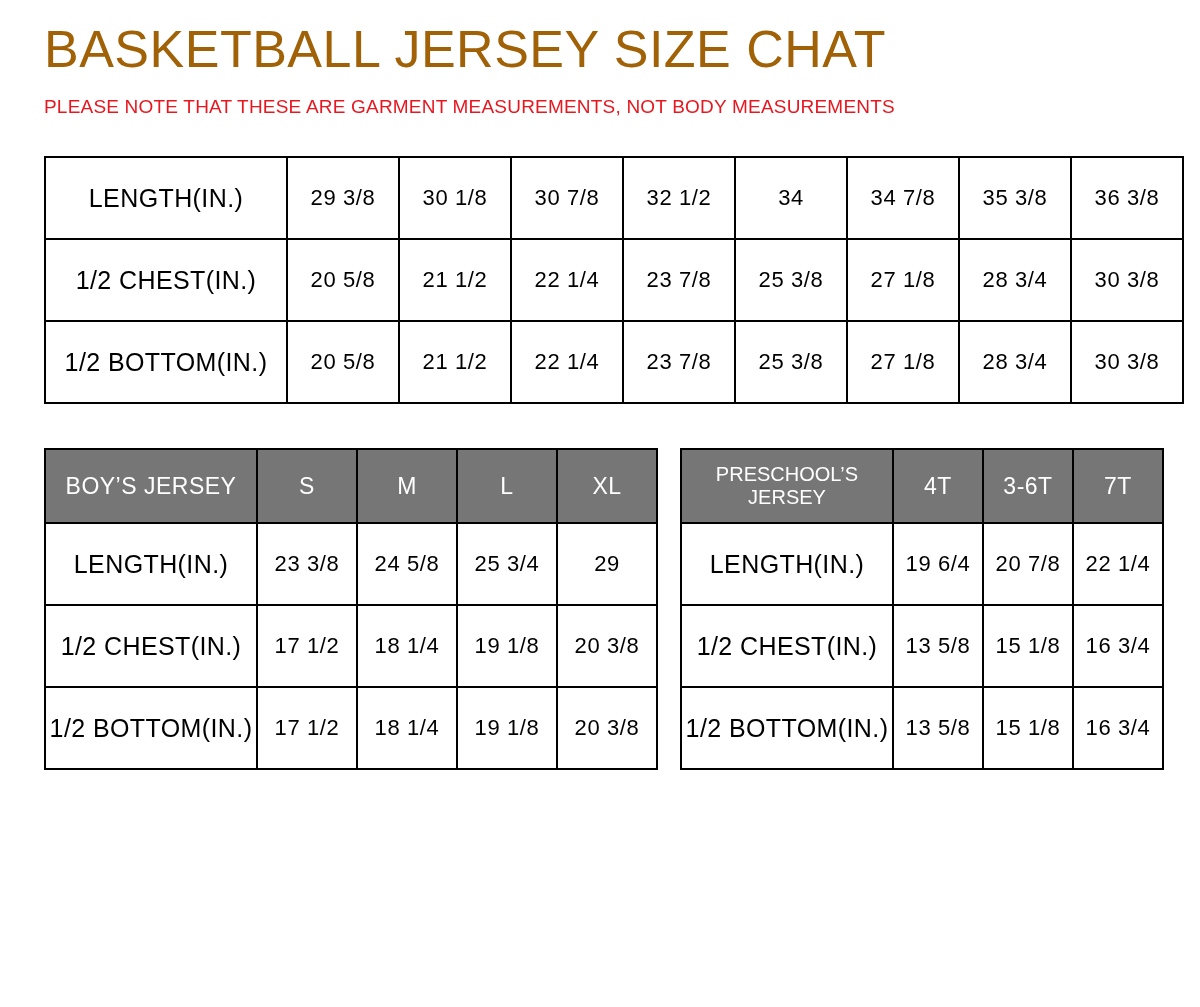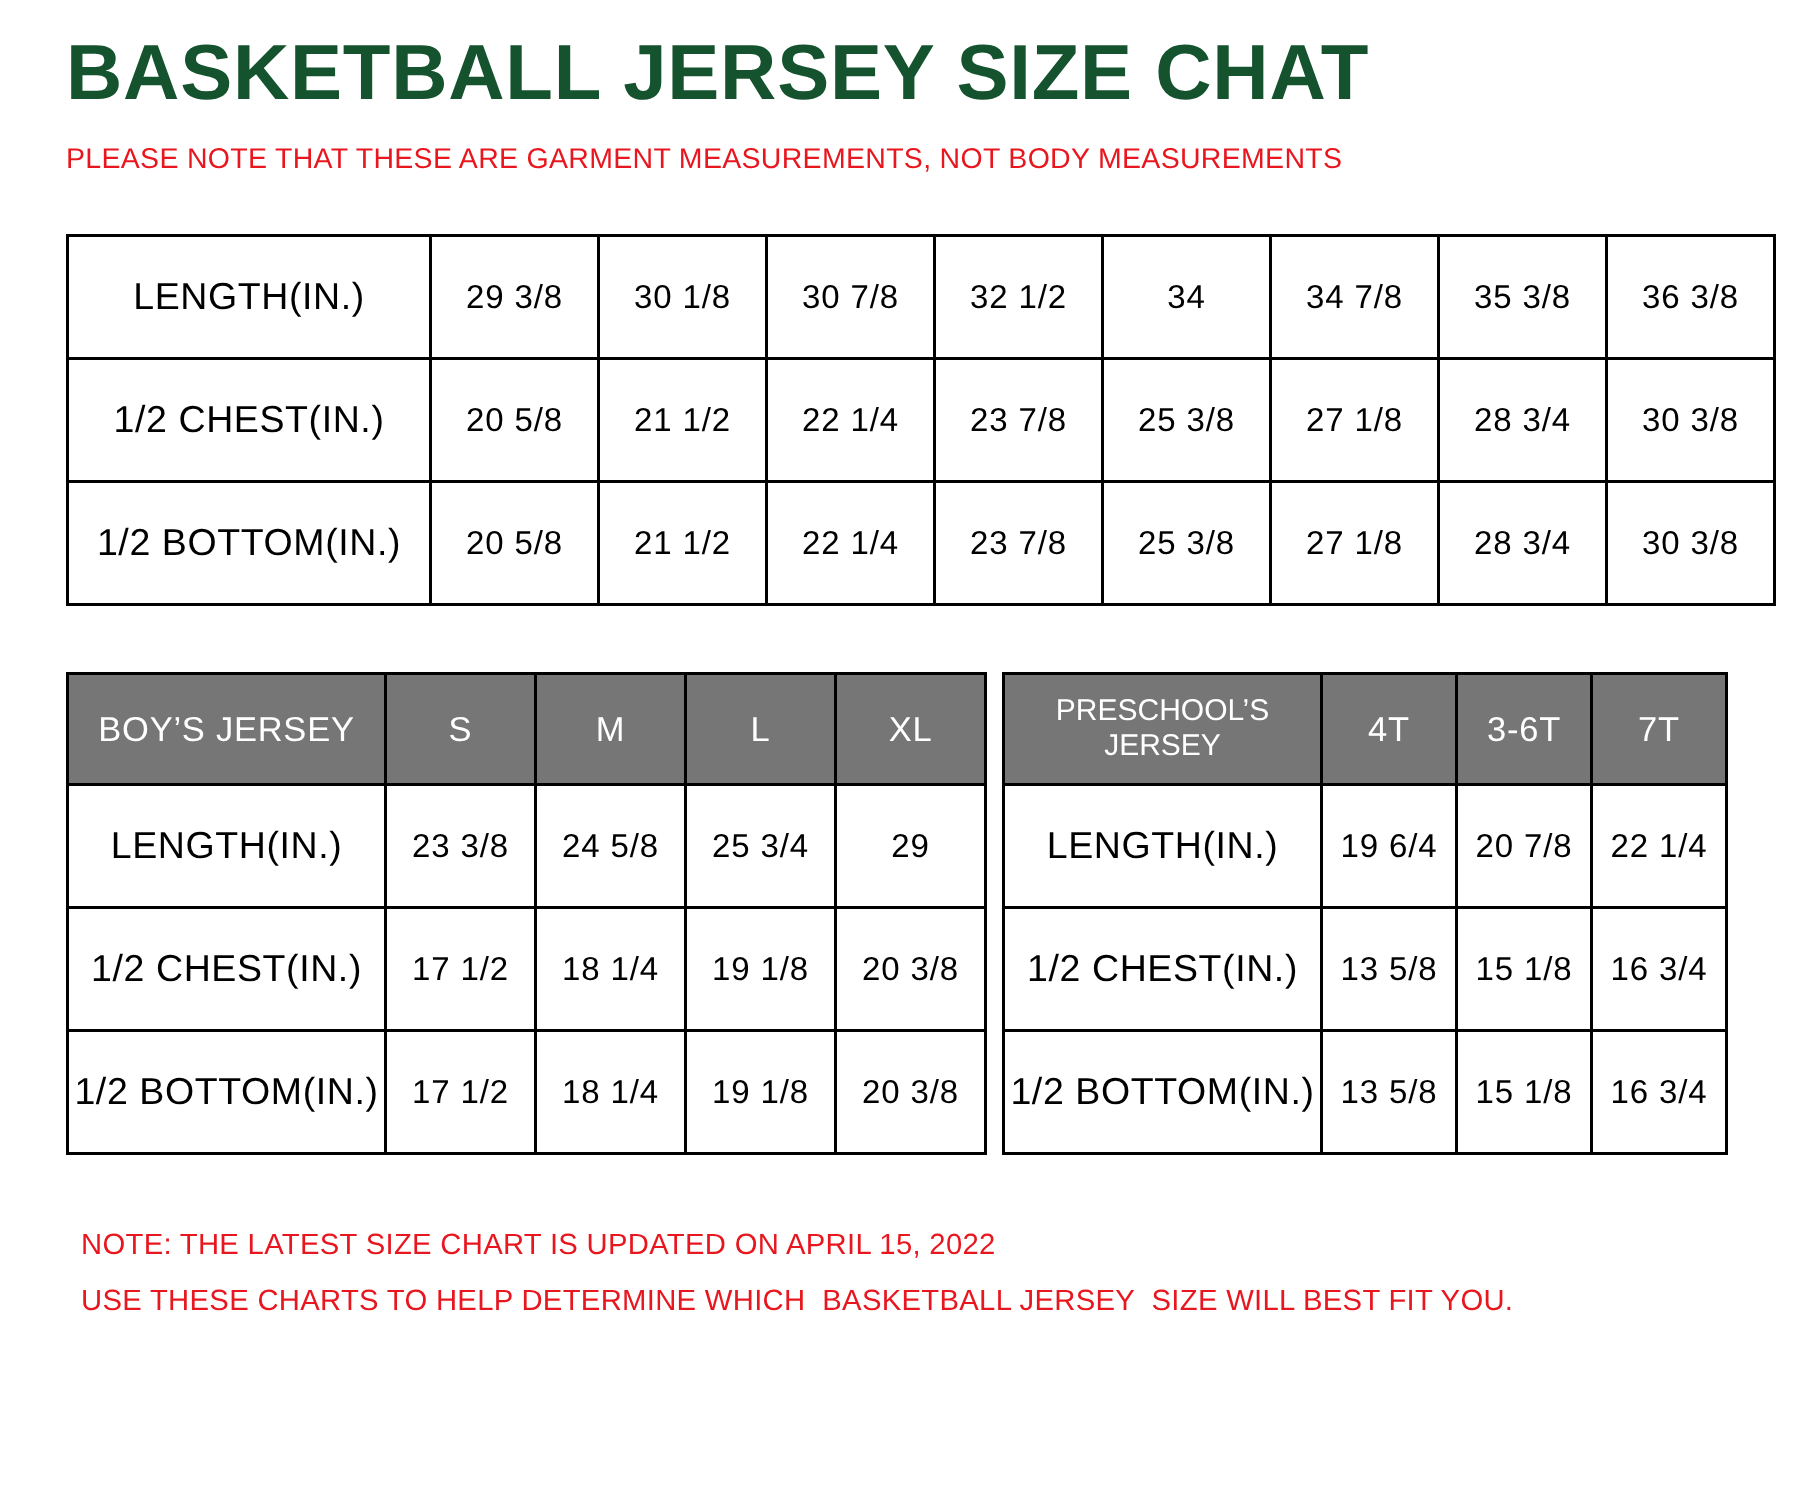--- a/index.html
+++ b/index.html
@@ -17,25 +17,25 @@
   }
   .page {
     position: relative;
     width: 1200px;
     height: 1007px;
     box-sizing: border-box;
     padding: 0 24px;
   }
   .title {
     font-size: 52px;
-    font-weight: bold;
+    font-weight: normal;
     letter-spacing: 0.5px;
     margin: 22px 0 0 20px;
     line-height: 1.05;
-    color: #14532d;
+    color: #a16207;
   }
   .note-top {
     color: #e8171f;
     font-size: 19px;
     letter-spacing: 0.2px;
     margin: 16px 0 0 20px;
     max-width: 860px;
     line-height: 1.45;
   }
   table {
@@ -84,21 +84,21 @@
     margin: 36px 0 0 20px;
     width: 1140px;
   }
   #mens-table col.c0 { width: 242px; }
   #mens-table col.cx { width: 112px; }
 
   
   .lower {
     display: flex;
     margin: 44px 0 0 20px;
-    gap: 10px;
+    gap: 22px;
     align-items: flex-start;
   }
   #boys-table { width: 614px; }
   #boys-table col.c0 { width: 212px; }
   #boys-table col.cx { width: 100px; }
 
   #pre-table { width: 484px; }
   #pre-table col.c0 { width: 212px; }
   #pre-table col.cx { width: 90px; }
 
@@ -241,18 +241,14 @@
           <td class="rowlabel">1/2  BOTTOM(IN.)</td>
           <td class="val">13  5/8</td>
           <td class="val">15  1/8</td>
           <td class="val">16  3/4</td>
         </tr>
       </tbody>
     </table>
 
   </div>
 
-  <div class="notes-bottom">
-    <div>NOTE: THE LATEST SIZE CHART IS UPDATED ON APRIL 15, 2022</div>
-    <div>USE THESE CHARTS TO HELP DETERMINE WHICH  BASKETBALL JERSEY  SIZE WILL BEST FIT YOU.</div>
-  </div>
 
 </div>
 
 </body></html>

